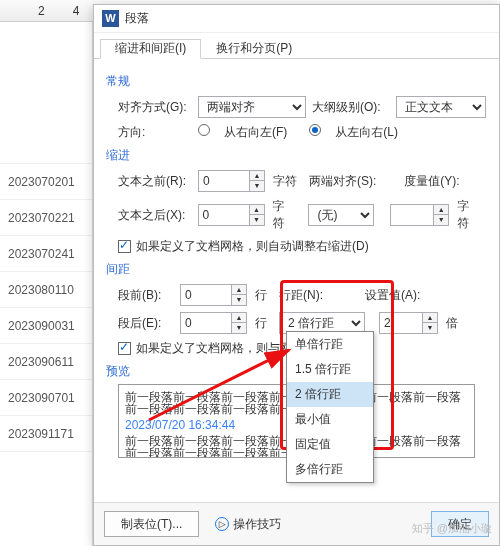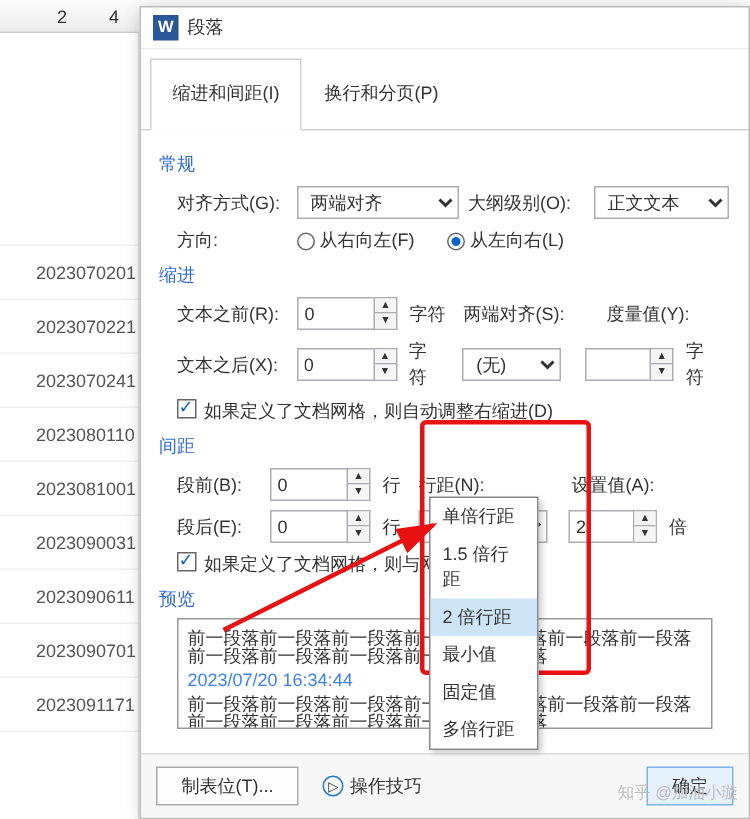--- a/index.html
+++ b/index.html
@@ -1,47 +1,47 @@
 <!DOCTYPE html>
 <html><head>
 <meta charset="utf-8">
 <style>
 *{box-sizing:border-box;margin:0;padding:0;font-family:"Microsoft YaHei",sans-serif;font-size:12px;color:#333}
 body{background:#f0f0f0;width:500px;height:546px;overflow:hidden;position:relative}
 .ruler{height:22px;background:linear-gradient(#fbfbfb,#ececec);border-bottom:1px solid #ccc;display:flex;align-items:center;gap:28px;padding-left:38px;color:#666;font-size:10px}
 .leftcol{position:absolute;top:22px;left:0;width:93px;background:#fff;border-right:1px solid #ddd;height:524px}
 .leftcol .gap{height:142px;border-bottom:1px solid #eee}
-.leftcol .row{height:36px;line-height:36px;padding-left:24px;color:#555;border-bottom:1px solid #eee}
+.leftcol .row{height:36px;line-height:36px;padding-left:8px;color:#555;border-bottom:1px solid #eee}
 .dialog{position:absolute;top:4px;left:93px;width:407px;height:542px;background:#fff;border:1px solid #bbb;box-shadow:0 2px 10px rgba(0,0,0,.2);display:flex;flex-direction:column}
 .titlebar{height:28px;display:flex;align-items:center;gap:6px;padding:0 8px;border-bottom:1px solid #eee}
 .wicon{width:17px;height:17px;background:#2b579a;color:#fff;text-align:center;line-height:17px;font-size:11px;font-weight:bold}
 .tabs{display:flex;padding:6px 6px 0;border-bottom:1px solid #d0d0d0}
-.tab{padding:14px 14px;border:1px solid transparent;cursor:pointer}
+.tab{padding:0 14px;border:1px solid transparent;cursor:pointer}
 .tab.active{border:1px solid #d0d0d0;border-bottom:1px solid #fff;background:#fff;margin-bottom:-1px}
 .body{padding:8px 12px;flex:1;overflow:hidden}
 .sect{color:#2e6bd6;margin:6px 0 4px;font-size:12px}
 .formrow{display:flex;align-items:center;gap:6px;margin:6px 0 6px 12px}
 .lbl{width:74px}
 select,input[type=text]{border:1px solid #abadb3;background:#fff;height:22px;padding:0 4px}
 .sel-wide{width:108px}
 .sel-med{width:66px}
-.radio{display:flex;align-items:center;gap:3px;margin-right:16px}
+.radio{display:flex;gap:14px;margin-right:16px}
 .radio .o{width:12px;height:12px;border:1px solid #666;border-radius:50%;display:inline-block;position:relative}
 .radio.checked .o::after{content:"";position:absolute;inset:2px;border-radius:50%;background:#0a64c8}
 .spin{display:flex;align-items:center}
 .spin input{width:52px;height:22px;border:1px solid #abadb3}
 .spin .btns{display:flex;flex-direction:column;border:1px solid #abadb3;border-left:none}
 .spin .b{width:14px;height:10px;font-size:7px;text-align:center;line-height:10px;background:#f4f4f4;cursor:pointer}
 .spin .b:first-child{border-bottom:1px solid #abadb3}
 .unit{margin:0 6px 0 2px}
-.chk{display:flex;gap:5px;margin:6px 0 6px 12px}
+.chk{display:flex;align-items:center;gap:5px;margin:6px 0 6px 12px}
 .chk .bx{width:13px;height:13px;border:1px solid #666;background:#fff;position:relative}
 .chk.checked .bx::after{content:"✓";position:absolute;top:-3px;left:0;color:#0a64c8;font-size:12px}
 .redbox{position:absolute;border:3px solid #e81010;border-radius:4px;pointer-events:none}
-.dropdown{position:absolute;background:#fff;border:1px solid #888;box-shadow:2px 2px 4px rgba(0,0,0,.2);width:73px}
+.dropdown{position:absolute;background:#fff;border:1px solid #888;box-shadow:2px 2px 4px rgba(0,0,0,.2);width:88px}
 .dropdown .opt{padding:4px 8px;cursor:pointer}
 .dropdown .opt.sel{background:#cde4f7}
 .preview{border:1px solid #999;height:74px;margin:4px 12px 0;background:#fff;overflow:hidden;padding:6px;color:#bbb;font-size:8px;line-height:12px}
 .footer{display:flex;align-items:center;gap:16px;padding:8px 10px;border-top:1px solid #ddd;background:#f7f7f7}
 .btn{height:26px;padding:0 16px;border:1px solid #aaa;background:#fdfdfd;cursor:pointer}
 .btn.primary{background:#e5f1fb;border-color:#7eb4ea}
 .tiplink{color:#1e7bd8;display:flex;align-items:center;gap:4px}
 .tiplink .c{width:14px;height:14px;border:1px solid #1e7bd8;border-radius:50%;display:inline-flex;align-items:center;justify-content:center;font-size:9px}
 .arrow{position:absolute;pointer-events:none}
 .watermark{position:absolute;right:8px;bottom:10px;color:#bdbdbd;font-size:11px}
@@ -54,21 +54,20 @@
   <span>4</span>
 </div>
 
 <div class="leftcol">
   <div class="gap"></div>
   <div id="leftrows">
       <div class="row">2023070201</div>
       <div class="row">2023070221</div>
       <div class="row">2023070241</div>
       <div class="row">2023080110</div>
-      <div class="row">2023081001</div>
       <div class="row">2023090031</div>
       <div class="row">2023090611</div>
       <div class="row">2023090701</div>
       <div class="row">2023091171</div>
     </div>
 </div>
 
 <div class="dialog">
   <div class="titlebar">
     <div class="wicon">W</div>
@@ -142,21 +141,21 @@
       <span class="lbl" style="width:56px">段前(B):</span>
       <span class="spin">
           <input type="text" value="0" style="">
           <span class="btns">
             <span class="b">▲</span>
             <span class="b">▼</span>
           </span>
         </span>
       <span class="unit">行</span>
       <span style="width:56px">行距(N):</span>
-      <span style="width:68px;margin-left:40px">设置值(A):</span>
+      <span style="width:68px;margin-left:24px">设置值(A):</span>
     </div>
     <div class="formrow">
       <span class="lbl" style="width:56px">段后(E):</span>
       <span class="spin">
           <input type="text" value="0" style="">
           <span class="btns">
             <span class="b">▲</span>
             <span class="b">▼</span>
           </span>
         </span>

